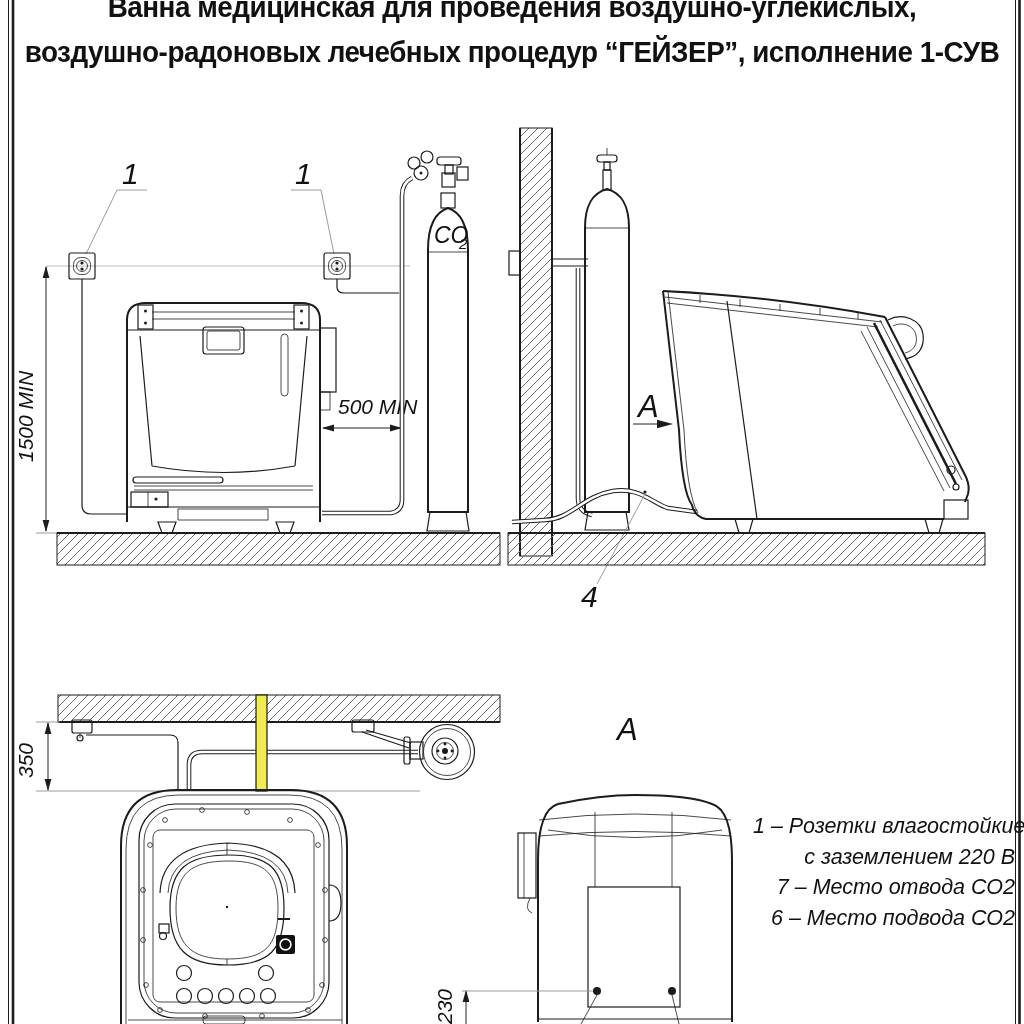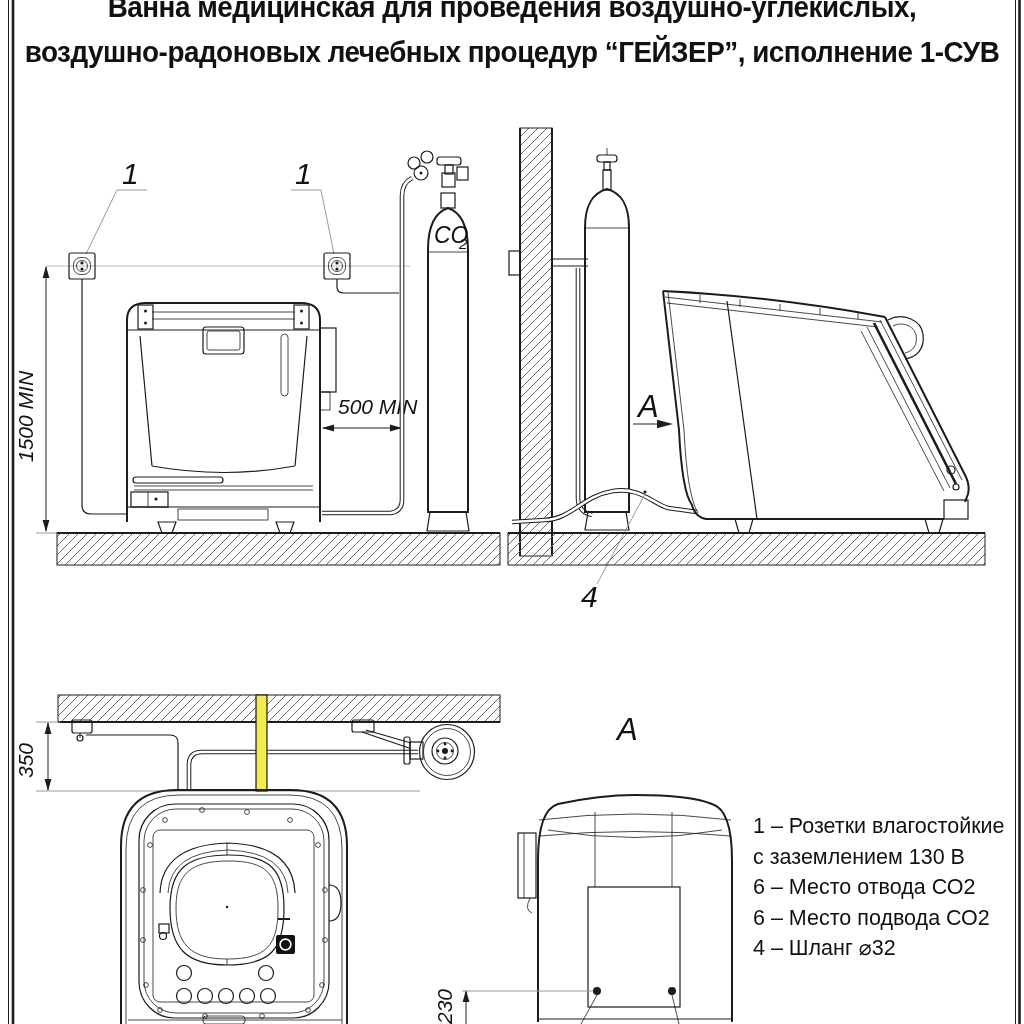--- a/index.html
+++ b/index.html
@@ -1,21 +1,21 @@
 <!DOCTYPE html>
 <html><head>
 <meta charset="utf-8">
 <style>
   html,body{margin:0;padding:0;background:#fff;}
   .sheet{position:relative;width:1024px;height:1024px;background:#fff;overflow:hidden;
          font-family:"Liberation Sans","DejaVu Sans",sans-serif;}
   .title-line{position:absolute;left:0;width:1024px;text-align:center;color:#111;
               font-size:29px;font-weight:bold;letter-spacing:-.5px;transform:scaleX(.96);white-space:nowrap;}
   .legend{position:absolute;left:753px;top:811px;width:262px;color:#111;
-          font-size:21.5px;line-height:30.6px;white-space:nowrap;}
+          font-style:italic;font-size:21.5px;line-height:30.6px;white-space:nowrap;text-align:right;}
   svg text{fill:#111;}
   .lbl{font:italic 21px "Liberation Sans","DejaVu Sans",sans-serif;}
   .num{font:italic 30px "Liberation Sans","DejaVu Sans",sans-serif;}
   .vw{font:italic 31px "Liberation Sans","DejaVu Sans",sans-serif;}
   .ln{fill:none;stroke:#1c1c1c;stroke-width:1.2;}
   .ln2{fill:none;stroke:#1c1c1c;stroke-width:2;}
   .thin{fill:none;stroke:#1c1c1c;stroke-width:.8;}
   .gray{fill:none;stroke:#9a9a9a;stroke-width:1;}
   .ltgray{fill:none;stroke:#b9b9b9;stroke-width:1.2;}
   .dim{fill:none;stroke:#222;stroke-width:1;}
@@ -366,19 +366,18 @@
         <line class="dim" x1="466" y1="992" x2="466" y2="1024"></line>
         <polygon class="arr" points="466,990 462.6,1002 469.4,1002"></polygon>
         <text class="lbl" transform="translate(452,1024) rotate(-90)">230</text>
       </g>
     </g>
   </svg>
 
   
   <div class="legend">
     <div>1 – Розетки влагостойкие</div>
-    <div>с заземлением 130 В</div>
-    <div>6 – Место отвода СО2</div>
+    <div>с заземлением 220 В</div>
+    <div>7 – Место отвода СО2</div>
     <div>6 – Место подвода СО2</div>
-    <div>4 – Шланг ⌀32</div>
   </div>
 
 </div>
 
 </body></html>

